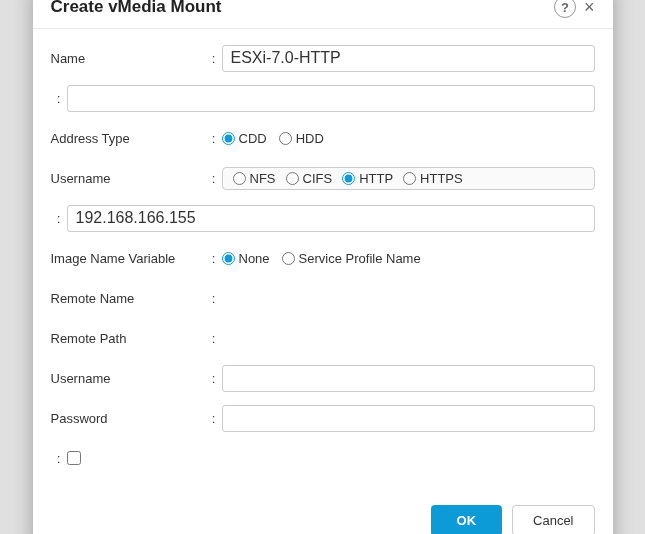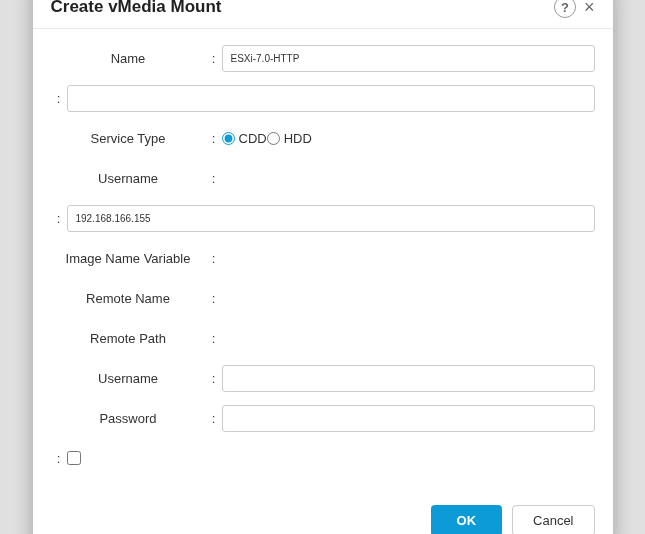--- a/index.html
+++ b/index.html
@@ -68,44 +68,45 @@
       display: flex;
       align-items: center;
       margin-bottom: 10px;
       min-height: 30px;
     }
     .form-label {
       width: 155px;
       flex-shrink: 0;
       color: #333;
       font-size: 13px;
-      text-align: center;
+      text-align: left;
     }
     .form-colon {
       width: 16px;
       flex-shrink: 0;
       text-align: center;
       color: #333;
     }
     .form-control {
       flex: 1;
     }
     .text-input {
       width: 100%;
       height: 27px;
       border: 1px solid #ccc;
       border-radius: 3px;
       padding: 3px 8px;
-      font-size: 10px;
+      font-size: 16px;
       color: #333;
       outline: none;
     }
     .radio-group {
       display: flex;
       align-items: center;
+      gap: 12px;
     }
     .radio-label {
       display: flex;
       align-items: center;
       gap: 4px;
       cursor: pointer;
       font-size: 13px;
     }
     .radio-label input[type="radio"] {
       accent-color: #0d9bd7;
@@ -181,51 +182,83 @@
     </div>
 
     <div class="form-row">
       <span class="form-colon">:</span>
       <div class="form-control">
         <input class="text-input" type="text" style="">
       </div>
     </div>
 
     <div class="form-row">
-      <span class="form-label">Service Type</span>
+      <span class="form-label">Address Type</span>
       <span class="form-colon">:</span>
       <div class="form-control">
         <div class="radio-group">
           <label class="radio-label">
             <input type="radio" name="device_type" checked="" style="">
             <span>CDD</span>
           </label>
           <label class="radio-label">
             <input type="radio" name="device_type" style="">
             <span>HDD</span>
           </label>
         </div>
       </div>
     </div>
 
     <div class="form-row">
       <span class="form-label">Username</span>
       <span class="form-colon">:</span>
+      <div class="form-control">
+        <div class="protocol-group">
+          <label class="radio-label">
+            <input type="radio" name="protocol" style="">
+            <span>NFS</span>
+          </label>
+          <label class="radio-label">
+            <input type="radio" name="protocol" style="">
+            <span>CIFS</span>
+          </label>
+          <label class="radio-label">
+            <input type="radio" name="protocol" checked="" style="">
+            <span>HTTP</span>
+          </label>
+          <label class="radio-label">
+            <input type="radio" name="protocol" style="">
+            <span>HTTPS</span>
+          </label>
+        </div>
+      </div>
     </div>
 
     <div class="form-row">
       <span class="form-colon">:</span>
       <div class="form-control">
         <input class="text-input" type="text" value="192.168.166.155" style="">
       </div>
     </div>
 
     <div class="form-row">
       <span class="form-label">Image Name Variable</span>
       <span class="form-colon">:</span>
+      <div class="form-control">
+        <div class="radio-group">
+          <label class="radio-label">
+            <input type="radio" name="image_name" checked="" style="">
+            <span>None</span>
+          </label>
+          <label class="radio-label">
+            <input type="radio" name="image_name" style="">
+            <span>Service Profile Name</span>
+          </label>
+        </div>
+      </div>
     </div>
 
     <div class="form-row">
       <span class="form-label">Remote Name</span>
       <span class="form-colon">:</span>
     </div>
 
     <div class="form-row">
       <span class="form-label">Remote Path</span>
       <span class="form-colon">:</span>

